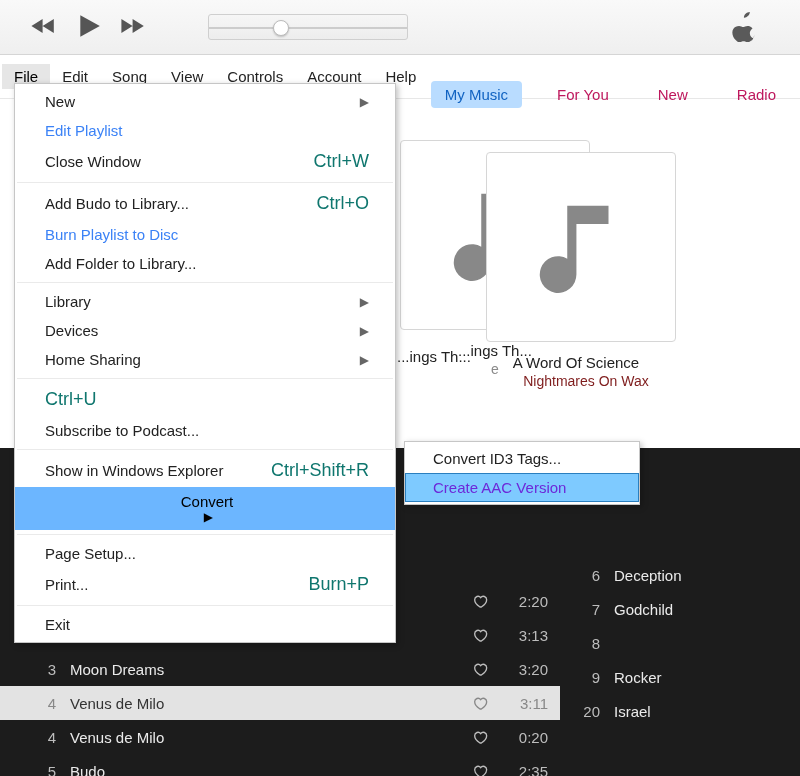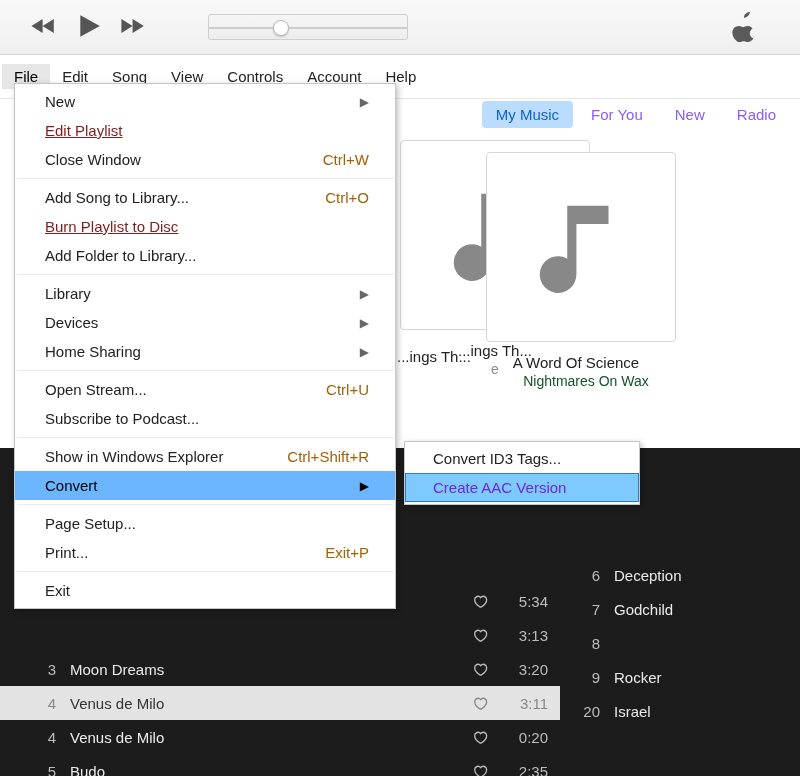--- a/index.html
+++ b/index.html
@@ -15,22 +15,22 @@
   .display-knob { position: absolute; left: 64px; top: 5px; width: 16px; height: 16px; border-radius: 50%; background: #fff; border: 1px solid #bbb; box-shadow: 0 1px 2px rgba(0,0,0,0.2); }
   .apple-logo { position: absolute; right: 40px; top: 10px; }
   .apple-logo svg { width: 32px; height: 32px; fill: #5a5a5a; }
 
   
   .menubar { height: 44px; background: #fff; border-bottom: 1px solid #e7e7e7; display: flex; align-items: stretch; padding: 9px 2px; }
   .menubar-item { padding: 0 12px; display: flex; align-items: center; cursor: default; font-size: 15px; }
   .menubar-item.open { background: #e6e6e6; color: #000; }
 
   
-  .tabs-row { position: absolute; top: 96px; left: 0; right: 0; height: 36px; display: flex; align-items: center; justify-content: flex-end; padding-right: 10px; gap: 0; }
-  .tab { padding: 5px 14px; border-radius: 4px; color: #8b5cf6; font-size: 15px; margin-left: 4px; cursor: default; }
+  .tabs-row { position: absolute; top: 76px; left: 0; right: 0; height: 36px; display: flex; align-items: center; justify-content: flex-end; padding-right: 10px; gap: 17px; }
+  .tab { padding: 5px 14px; border-radius: 4px; color: #be185d; font-size: 15px; margin-left: 4px; cursor: default; }
   .tab.active { background: #b9dcff; color: #1163c2; }
 
   
   .album-area { position: absolute; top: 140px; left: 0; right: 0; height: 310px; display: flex; gap: 30px; padding-left: 30px; }
   .album { width: 190px; display: flex; flex-direction: column; align-items: center; }
   .album-art { width: 190px; height: 190px; border: 1px solid #d6d6d6; border-radius: 4px; display: flex; align-items: center; justify-content: center; background: #fff; }
   .album-art svg { fill: #888; width: 110px; height: 110px; }
   .album-title { margin-top: 12px; font-size: 15px; color: #222; text-align: center; max-width: 180px; white-space: nowrap; overflow: hidden; text-overflow: ellipsis; }
   .album-artist { font-size: 14px; color: #8a8a8a; text-align: center; margin-top: 2px; }
 
@@ -46,24 +46,24 @@
   .song-row .time { width: 56px; text-align: right; color: #bdbdbd; margin-right: 12px; }
   .song-row.sel { background: #e3e3e3; color: #333; }
   .song-row.sel .num, .song-row.sel .time, .song-row.sel .heart { color: #888; }
   .song-col-right .song-row { padding-left: 10px; }
   .song-col-right .song-row .num { width: 30px; }
 
   
   .ctx-menu { position: absolute; top: 83px; left: 14px; width: 382px; background: #fff; border: 1px solid #c6c6c6; box-shadow: 2px 2px 6px rgba(0,0,0,0.25); font-size: 15px; padding: 3px 0; z-index: 50; }
   .ctx-item { padding: 6px 26px 6px 30px; display: flex; align-items: center; justify-content: space-between; cursor: default; }
   .ctx-item .lbl { flex: 1; }
-  .ctx-item .shortcut { color: #a16207; font-size: 15px; }
+  .ctx-item .shortcut { color: #0f766e; font-size: 18px; }
   .ctx-item .chev { font-size: 12px; color: #666; width: 12px; text-align: right; }
-  .ctx-item.disabled { color: #7f1d1d; text-decoration: underline; }
-  .ctx-item.hl { background: #6cb6ff; }
+  .ctx-item.disabled { color: #3b82f6; }
+  .ctx-item.hl { background: #6cb6ff; flex-direction: column; }
   .ctx-item.hl .lbl, .ctx-item.hl .shortcut, .ctx-item.hl .chev { color: #000; }
   .ctx-sep { height: 1px; background: #eaeaea; margin: 4px 2px; }
 
   
   .sub-menu { position: absolute; top: 441px; left: 404px; width: 236px; background: #fff; border: 1px solid #c6c6c6; box-shadow: 2px 2px 6px rgba(0,0,0,0.25); font-size: 15px; padding: 2px 0; z-index: 60; }
   .sub-item { padding: 6px 16px 6px 28px; cursor: default; }
   .sub-item.hl2 { background: #7ecaff; color: #6d28d9; border: 1px solid #2a7fbf; padding: 5px 15px 5px 27px; }
 
 </style>
 </head>
@@ -129,21 +129,21 @@
   </div>
 </div>
 
 <div style="position:absolute; top:152px; left:486px; width:200px;">
   <div class="album-art">
     <svg viewBox="0 0 24 24" width="110" height="110" fill="#888">
         <path d="M9 3v11.55A4 4 0 1 0 11 18V7h7V3H9z"></path>
       </svg>
   </div>
   <div class="album-title" style="margin-top:12px;font-size:15px;text-align:center">A Word Of Science</div>
-  <div class="album-artist" style="font-size:14px;color:#14532d;text-align:center;margin-top:2px">Nightmares On Wax</div>
+  <div class="album-artist" style="font-size:14px;color:#7f1d1d;text-align:center;margin-top:2px">Nightmares On Wax</div>
 </div>
 
 <div style="position:absolute; top:348px; left:397px; width:80px; font-size:15px; color:#222; white-space:nowrap; overflow:hidden">...ings Th...</div>
 
 <div class="songs-area">
   <div class="songs-inner">
     <div class="song-col-left" id="songsL">
         <div class="song-row">
           <span class="num"></span>
           <span class="title"></span>
@@ -169,21 +169,21 @@
           <span class="time"></span>
         </div>
         <div class="song-row">
           <span class="num"></span>
           <span class="title"></span>
           <span class="heart">
             <svg width="16" height="16" viewBox="0 0 24 24" fill="none" stroke="currentColor" stroke-width="2">
               <path d="M12 21s-8-5.3-8-11a5 5 0 0 1 9-3 5 5 0 0 1 9 3c0 5.7-8 11-8 11z"></path>
             </svg>
           </span>
-          <span class="time">5:34</span>
+          <span class="time">2:20</span>
         </div>
         <div class="song-row">
           <span class="num"></span>
           <span class="title"></span>
           <span class="heart">
             <svg width="16" height="16" viewBox="0 0 24 24" fill="none" stroke="currentColor" stroke-width="2">
               <path d="M12 21s-8-5.3-8-11a5 5 0 0 1 9-3 5 5 0 0 1 9 3c0 5.7-8 11-8 11z"></path>
             </svg>
           </span>
           <span class="time">3:13</span>
@@ -260,21 +260,21 @@
     </div>
     <div class="ctx-item disabled">
       <span class="lbl">Edit Playlist</span>
     </div>
     <div class="ctx-item">
       <span class="lbl">Close Window</span>
       <span class="shortcut">Ctrl+W</span>
     </div>
     <div class="ctx-sep"></div>
     <div class="ctx-item">
-      <span class="lbl">Add Song to Library...</span>
+      <span class="lbl">Add Budo to Library...</span>
       <span class="shortcut">Ctrl+O</span>
     </div>
     <div class="ctx-item disabled">
       <span class="lbl">Burn Playlist to Disc</span>
     </div>
     <div class="ctx-item">
       <span class="lbl">Add Folder to Library...</span>
     </div>
     <div class="ctx-sep"></div>
     <div class="ctx-item">
@@ -284,42 +284,41 @@
     <div class="ctx-item">
       <span class="lbl">Devices</span>
       <span class="chev">▶</span>
     </div>
     <div class="ctx-item">
       <span class="lbl">Home Sharing</span>
       <span class="chev">▶</span>
     </div>
     <div class="ctx-sep"></div>
     <div class="ctx-item">
-      <span class="lbl">Open Stream...</span>
       <span class="shortcut">Ctrl+U</span>
     </div>
     <div class="ctx-item">
       <span class="lbl">Subscribe to Podcast...</span>
     </div>
     <div class="ctx-sep"></div>
     <div class="ctx-item">
       <span class="lbl">Show in Windows Explorer</span>
       <span class="shortcut">Ctrl+Shift+R</span>
     </div>
     <div class="ctx-item hl">
       <span class="lbl">Convert</span>
       <span class="chev">▶</span>
     </div>
     <div class="ctx-sep"></div>
     <div class="ctx-item">
       <span class="lbl">Page Setup...</span>
     </div>
     <div class="ctx-item">
       <span class="lbl">Print...</span>
-      <span class="shortcut">Exit+P</span>
+      <span class="shortcut">Burn+P</span>
     </div>
     <div class="ctx-sep"></div>
     <div class="ctx-item">
       <span class="lbl">Exit</span>
     </div>
   </div>
 
 <div class="sub-menu" id="submenu">
     <div class="sub-item">Convert ID3 Tags...</div>
     <div class="sub-item hl2">Create AAC Version</div>

